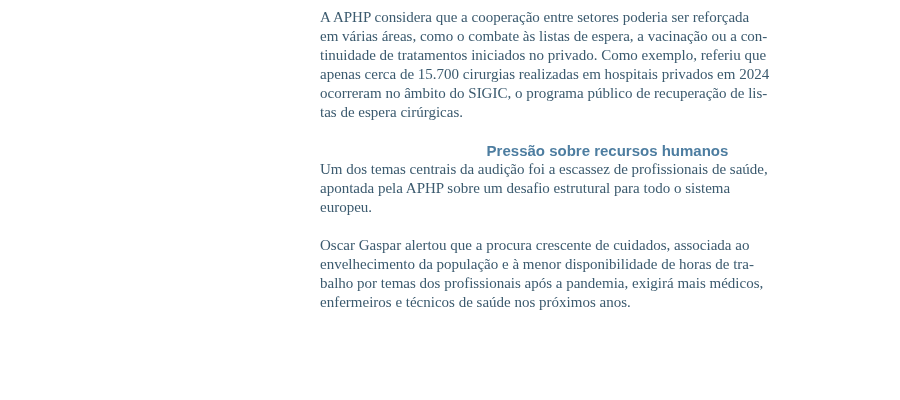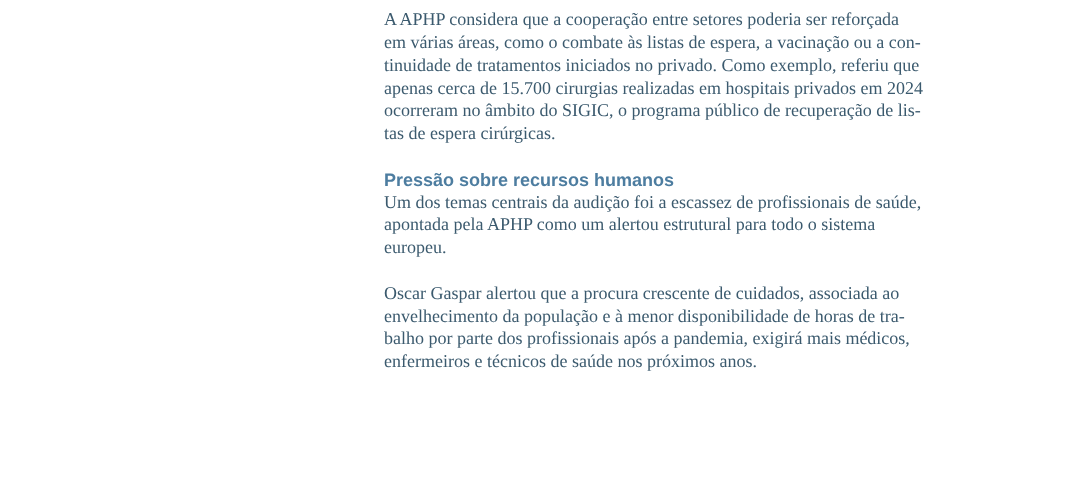--- a/index.html
+++ b/index.html
@@ -37,37 +37,38 @@
   }
   .article-column p.after-heading {
     margin-top: 0;
   }
   .section-heading {
     margin: 0;
     font-size: 15px;
     line-height: 19px;
     font-weight: 700;
     color: var(--heading-color);
+    text-align: center;
   }
 </style>
 </head>
 <body>
 
 <div class="article-column">
   <p>A APHP considera que a cooperação entre setores poderia ser reforçada
 em várias áreas, como o combate às listas de espera, a vacinação ou a con-
 tinuidade de tratamentos iniciados no privado. Como exemplo, referiu que
 apenas cerca de 15.700 cirurgias realizadas em hospitais privados em 2024
 ocorreram no âmbito do SIGIC, o programa público de recuperação de lis-
 tas de espera cirúrgicas.</p>
 
   <h2 class="section-heading">Pressão sobre recursos humanos</h2>
 
   <p class="after-heading">Um dos temas centrais da audição foi a escassez de profissionais de saúde,
-apontada pela APHP como um alertou estrutural para todo o sistema
+apontada pela APHP sobre um desafio estrutural para todo o sistema
 europeu.</p>
 
   <p>Oscar Gaspar alertou que a procura crescente de cuidados, associada ao
 envelhecimento da população e à menor disponibilidade de horas de tra-
-balho por parte dos profissionais após a pandemia, exigirá mais médicos,
+balho por temas dos profissionais após a pandemia, exigirá mais médicos,
 enfermeiros e técnicos de saúde nos próximos anos.</p>
 
 </div>
 
 </body></html>

